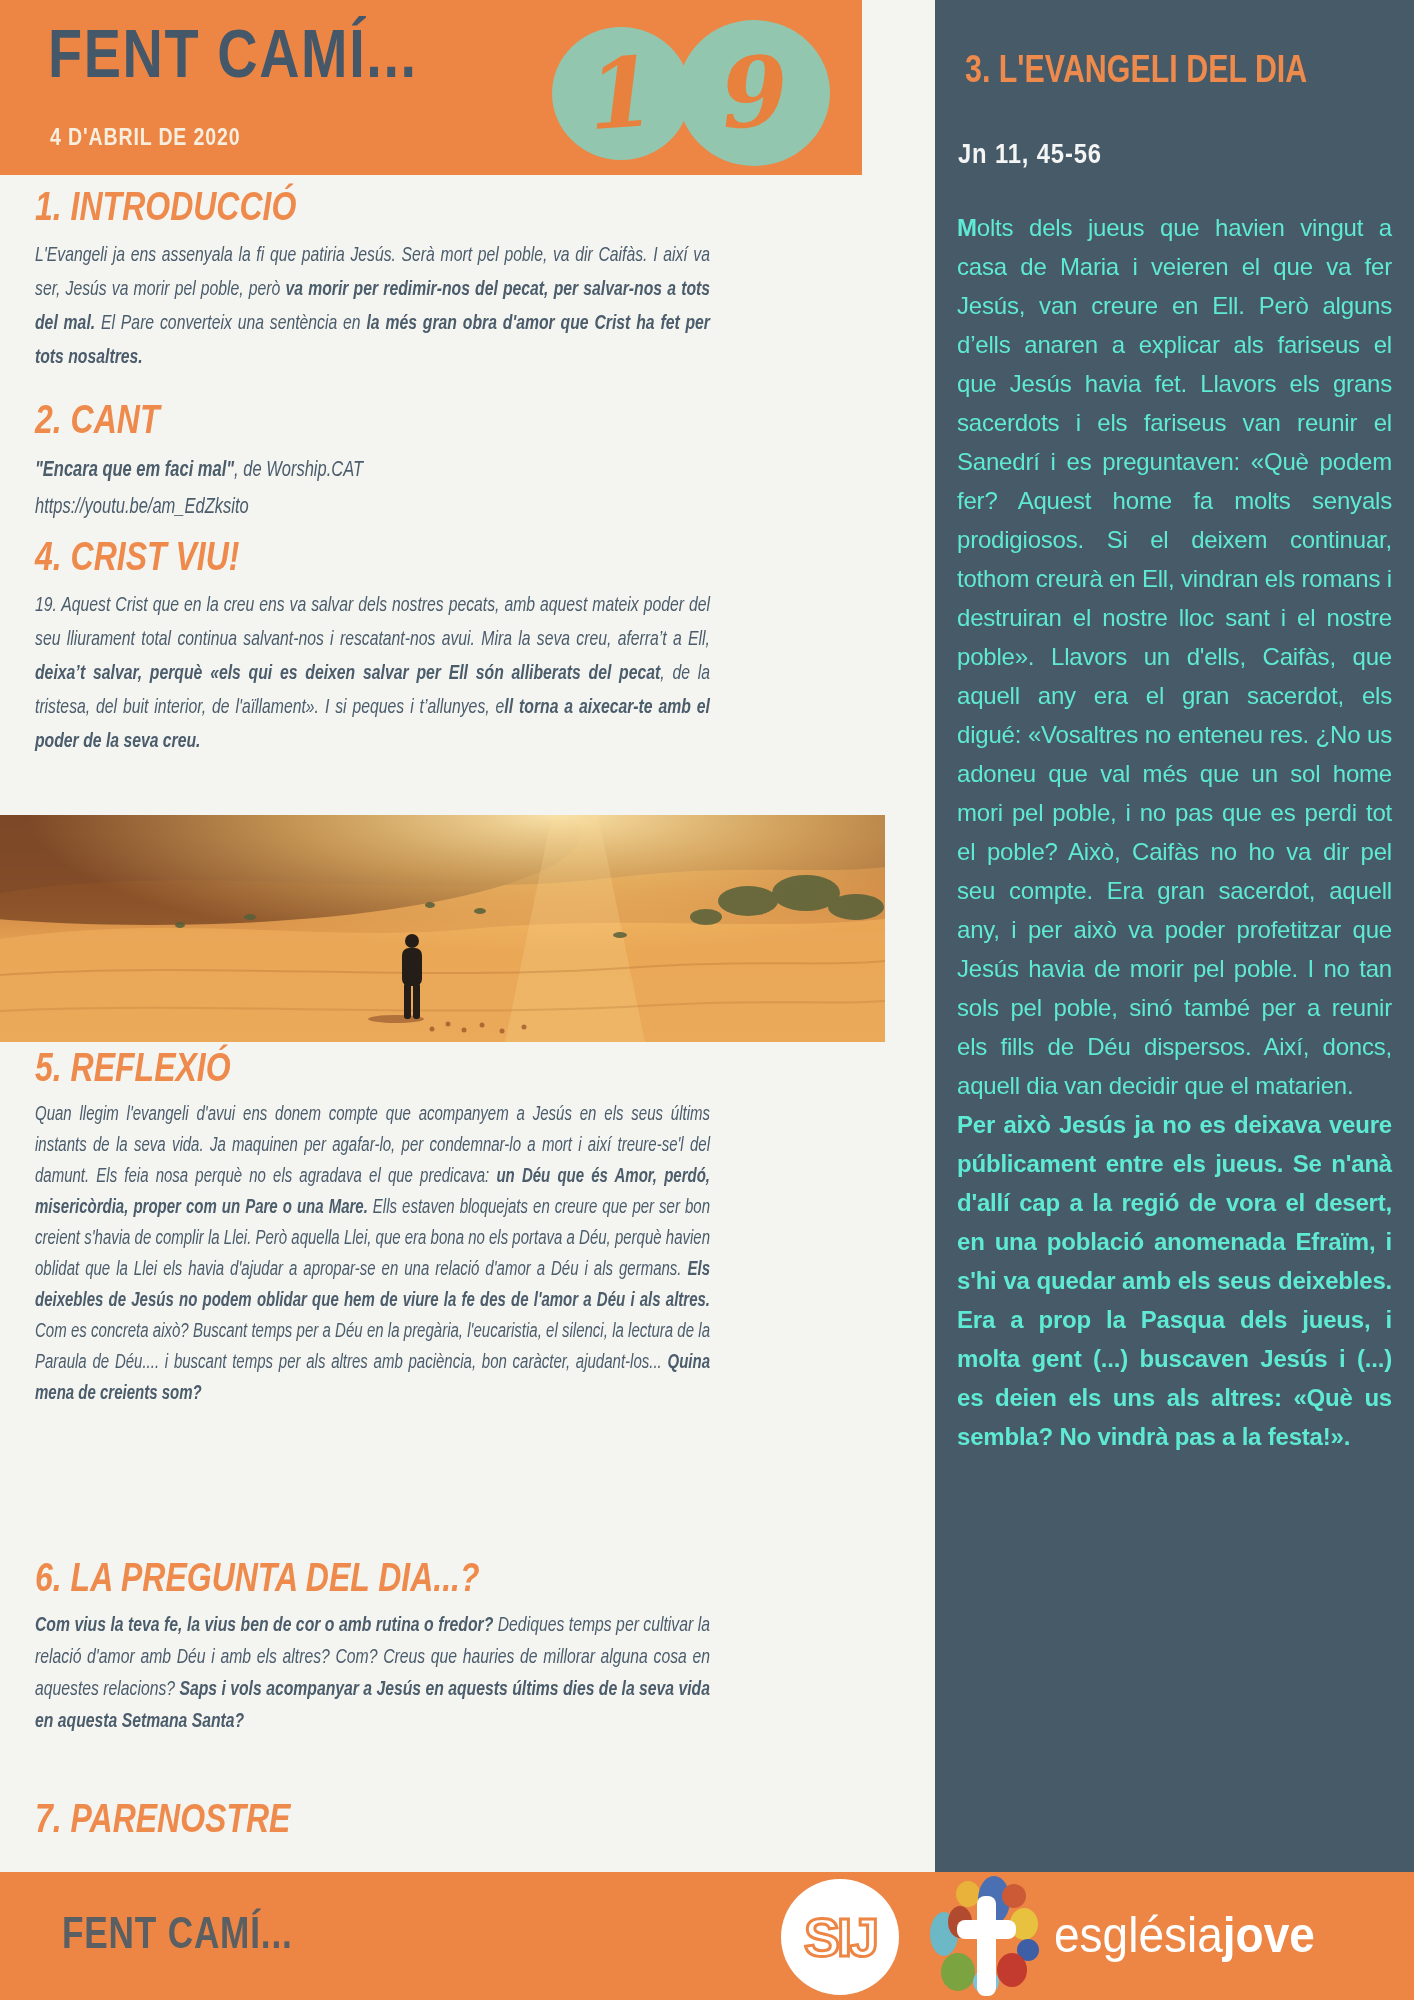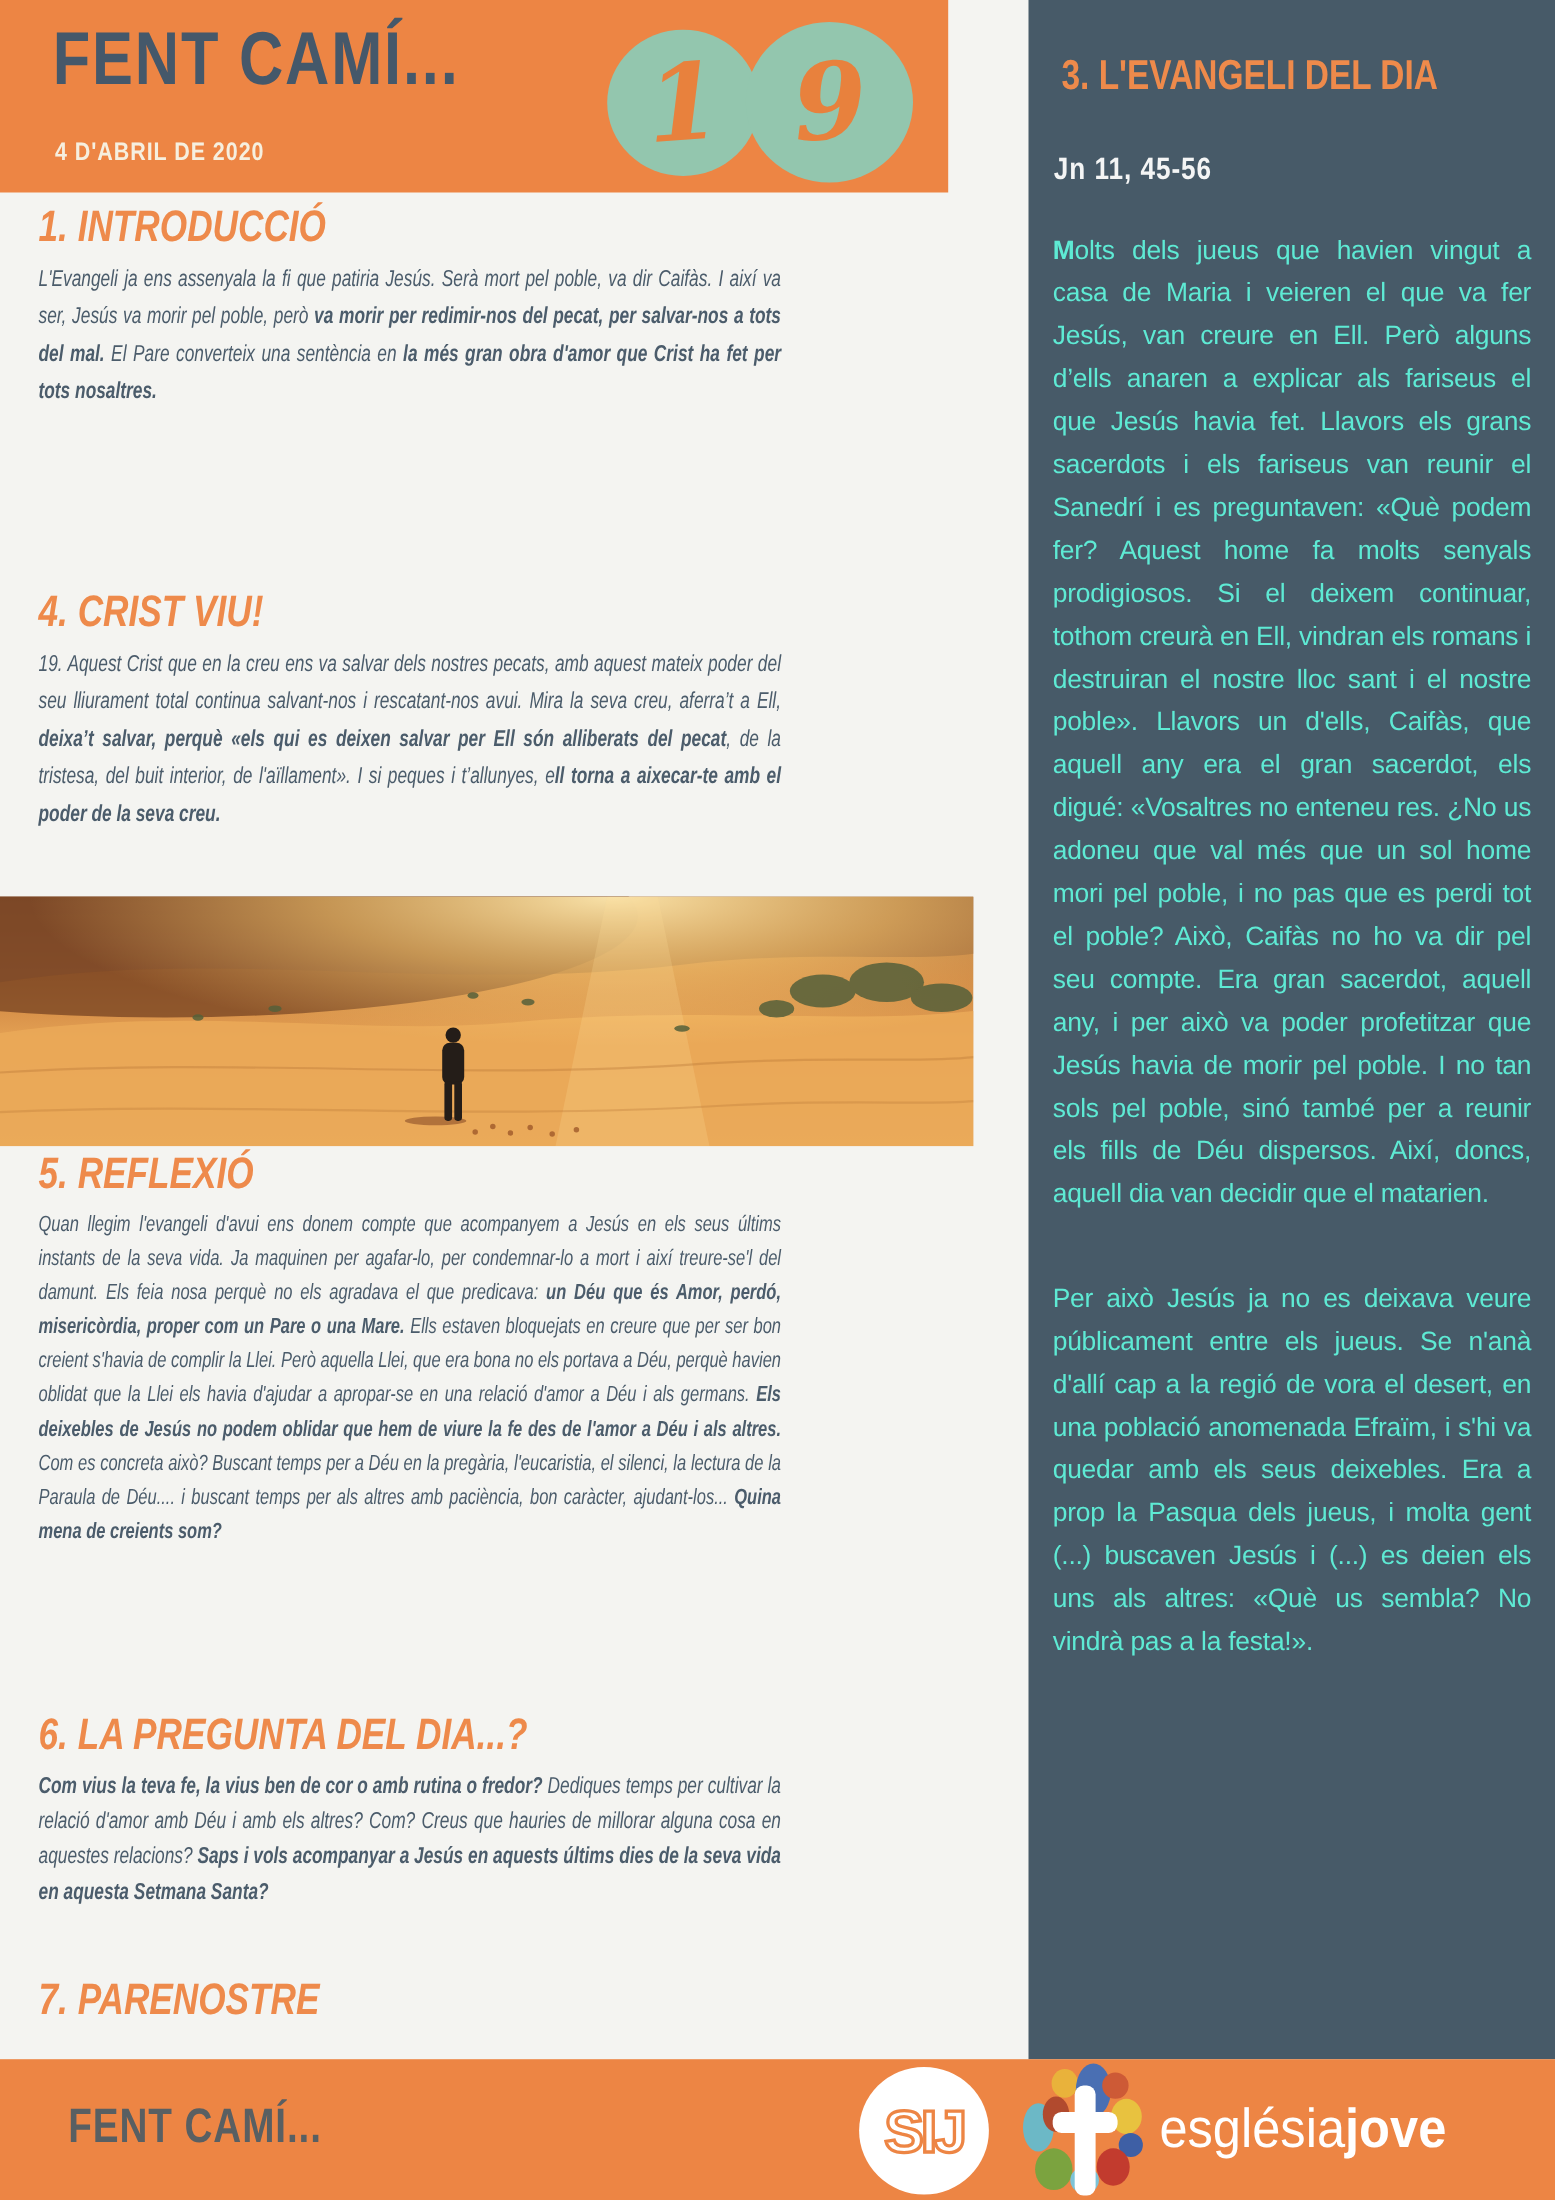--- a/index.html
+++ b/index.html
@@ -54,21 +54,21 @@
   }
   .sb-ref{
     position:absolute;left:23px;top:138px;color:#f4f5f5;font-size:28px;font-weight:bold;
     transform:scaleX(.85);transform-origin:0 0;white-space:nowrap;letter-spacing:1px;
   }
   .sb-body{position:absolute;left:22px;top:208px;width:435px;}
   .sb-p{
     color:#5eead4;font-size:24px;line-height:39px;text-align:justify;margin:0;
     letter-spacing:-0.2px;
   }
-  .sb-p + .sb-p{margin-top:56px;}
+  .sb-p + .sb-p{font-weight:bold;}
   .sb-p .bold{font-weight:bold;}
   
   .footer{position:absolute;left:0;top:1872px;width:1414px;height:128px;background:#ed8544;}
   .footer-brand{
     position:absolute;left:62px;top:36px;font-size:44px;font-weight:bold;color:#595f62;
     transform:scaleX(.8);transform-origin:0 0;white-space:nowrap;letter-spacing:1px;
   }
   .sij{position:absolute;left:780px;top:6px;width:120px;height:118px;}
   .ej-logo{position:absolute;left:928px;top:2px;width:118px;height:124px;}
   .ej-text{
@@ -91,20 +91,25 @@
   </div>
   <div class="badge-circle badge-c2">
     <span class="badge-digit">9</span>
   </div>
 
   <div class="sec" style="top:183px">
     <h2 class="sec-heading">1. INTRODUCCIÓ</h2>
     <p class="para"><span>L'Evangeli ja ens assenyala la fi que patiria Jesús. Serà mort pel poble, va dir Caifàs. I així va ser, Jesús va morir pel poble, però </span><span class="bold">va morir per redimir-nos del pecat, per salvar-nos a tots del mal.</span><span> El Pare converteix una sentència en </span><span class="bold">la més gran obra d'amor que Crist ha fet per tots nosaltres.</span></p>
   </div>
 
+  <div class="sec" style="top:396px">
+    <h2 class="sec-heading">2. CANT</h2>
+    <p class="cant-line"><span class="bold">"Encara que em faci mal"</span><span>, de Worship.CAT</span></p>
+    <p class="cant-line">https://youtu.be/am_EdZksito</p>
+  </div>
 
   <div class="sec" style="top:533px">
     <h2 class="sec-heading">4. CRIST VIU!</h2>
     <p class="para"><span>19. Aquest Crist que en la creu ens va salvar dels nostres pecats, amb aquest mateix poder del seu lliurament total continua salvant-nos i rescatant-nos avui. Mira la seva creu, aferra’t a Ell, </span><span class="bold">deixa’t salvar, perquè «els qui es deixen salvar per Ell són alliberats del pecat</span><span>, de la tristesa, del buit interior, de l'aïllament». I si peques i t’allunyes, e</span><span class="bold">ll torna a aixecar-te amb el poder de la seva creu.</span></p>
   </div>
 
   <div class="photo" title="person standing among desert dunes at sunset">
     <svg viewBox="0 0 885 227" preserveAspectRatio="none">
       <defs>
         <linearGradient id="sand" x1="0" y1="0" x2="0" y2="1">

